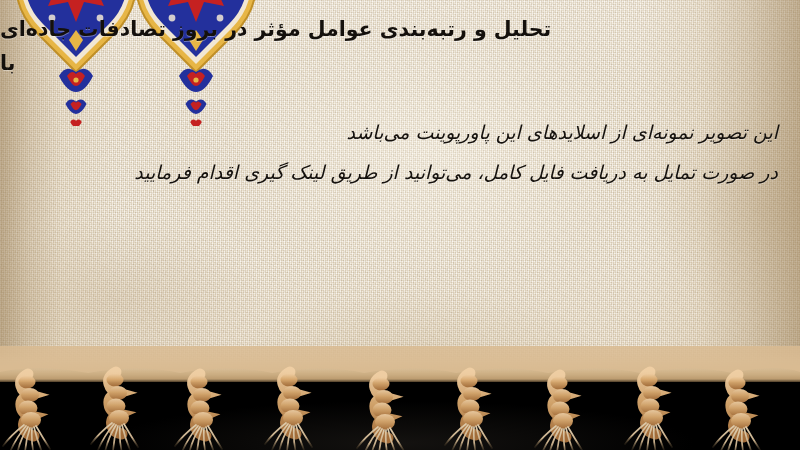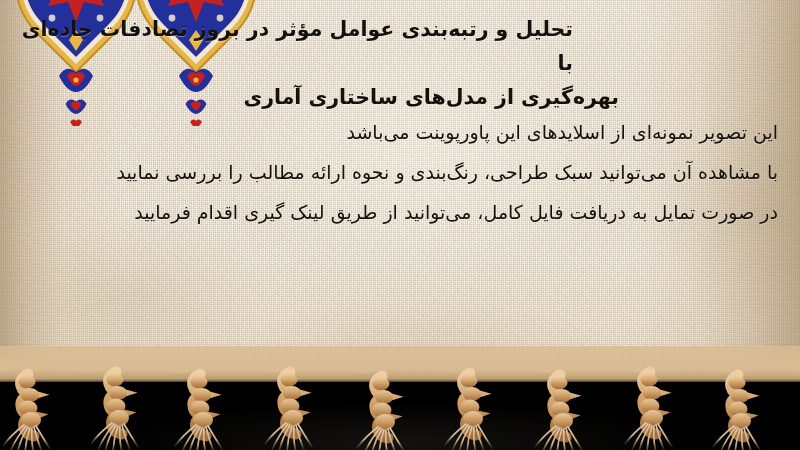--- a/index.html
+++ b/index.html
@@ -121,41 +121,42 @@
     filter: blur(0.4px);
   }
   .fringe-layer { position: absolute; left: 0; top: 346px; width: 800px; height: 104px; }
 
   
   .title-block {
     position: absolute;
     top: 12px;
     left: 0;
     width: 659px;
-    text-align: right;
+    text-align: left;
     direction: rtl;
   }
   .title-line {
     font-size: 20.5px;
     font-weight: bold;
     color: #14100c;
     line-height: 34px;
     letter-spacing: 0px;
     text-shadow: 0 1px 0 rgba(255,255,255,0.35);
   }
   .title-line.l1 { padding-right: 86px; }
   .title-line.l2 { padding-right: 40px; }
 
   .body-block {
     position: absolute;
     top: 112px;
     right: 22px;
     width: 760px;
     direction: rtl;
     text-align: right;
+    font-style: italic;
   }
   .body-line {
     font-size: 19px;
     color: #15110d;
     line-height: 40px;
     white-space: nowrap;
     text-shadow: 0 1px 0 rgba(255,255,255,0.30);
   }
 </style>
 </head>
@@ -244,26 +245,24 @@
         </g>
         <g transform="translate(66,196) scale(0.34)">
           <path d="M-17 0 q7 -12 17 -4 q10 -8 17 4 q-8 16 -17 16 q-9 0 -17 -16 Z" fill="#c52121"></path>
         </g>
       </svg>
     </div>
   </div>
 
   <div class="title-block">
     <div class="title-line l1">تحلیل و رتبه‌بندی عوامل مؤثر در بروز تصادفات جاده‌ای با</div>
-    <div class="title-line l2">بهره‌گیری از مدل‌های ساختاری آماری</div>
   </div>
 
   <div class="body-block">
     <div class="body-line">این تصویر نمونه‌ای از اسلایدهای این پاورپوینت می‌باشد</div>
-    <div class="body-line">با مشاهده آن می‌توانید سبک طراحی، رنگ‌بندی و نحوه ارائه مطالب را بررسی نمایید</div>
     <div class="body-line">در صورت تمایل به دریافت فایل کامل، می‌توانید از طریق لینک گیری اقدام فرمایید</div>
   </div>
 
   <div class="bottom-band"></div>
   <div class="carpet-edge"></div>
 
   <div class="fringe-layer">
     <svg width="800" height="104" viewBox="0 0 800 104" aria-hidden="true">
       <defs>
         <linearGradient id="knot" x1="0" y1="0" x2="0" y2="1">

